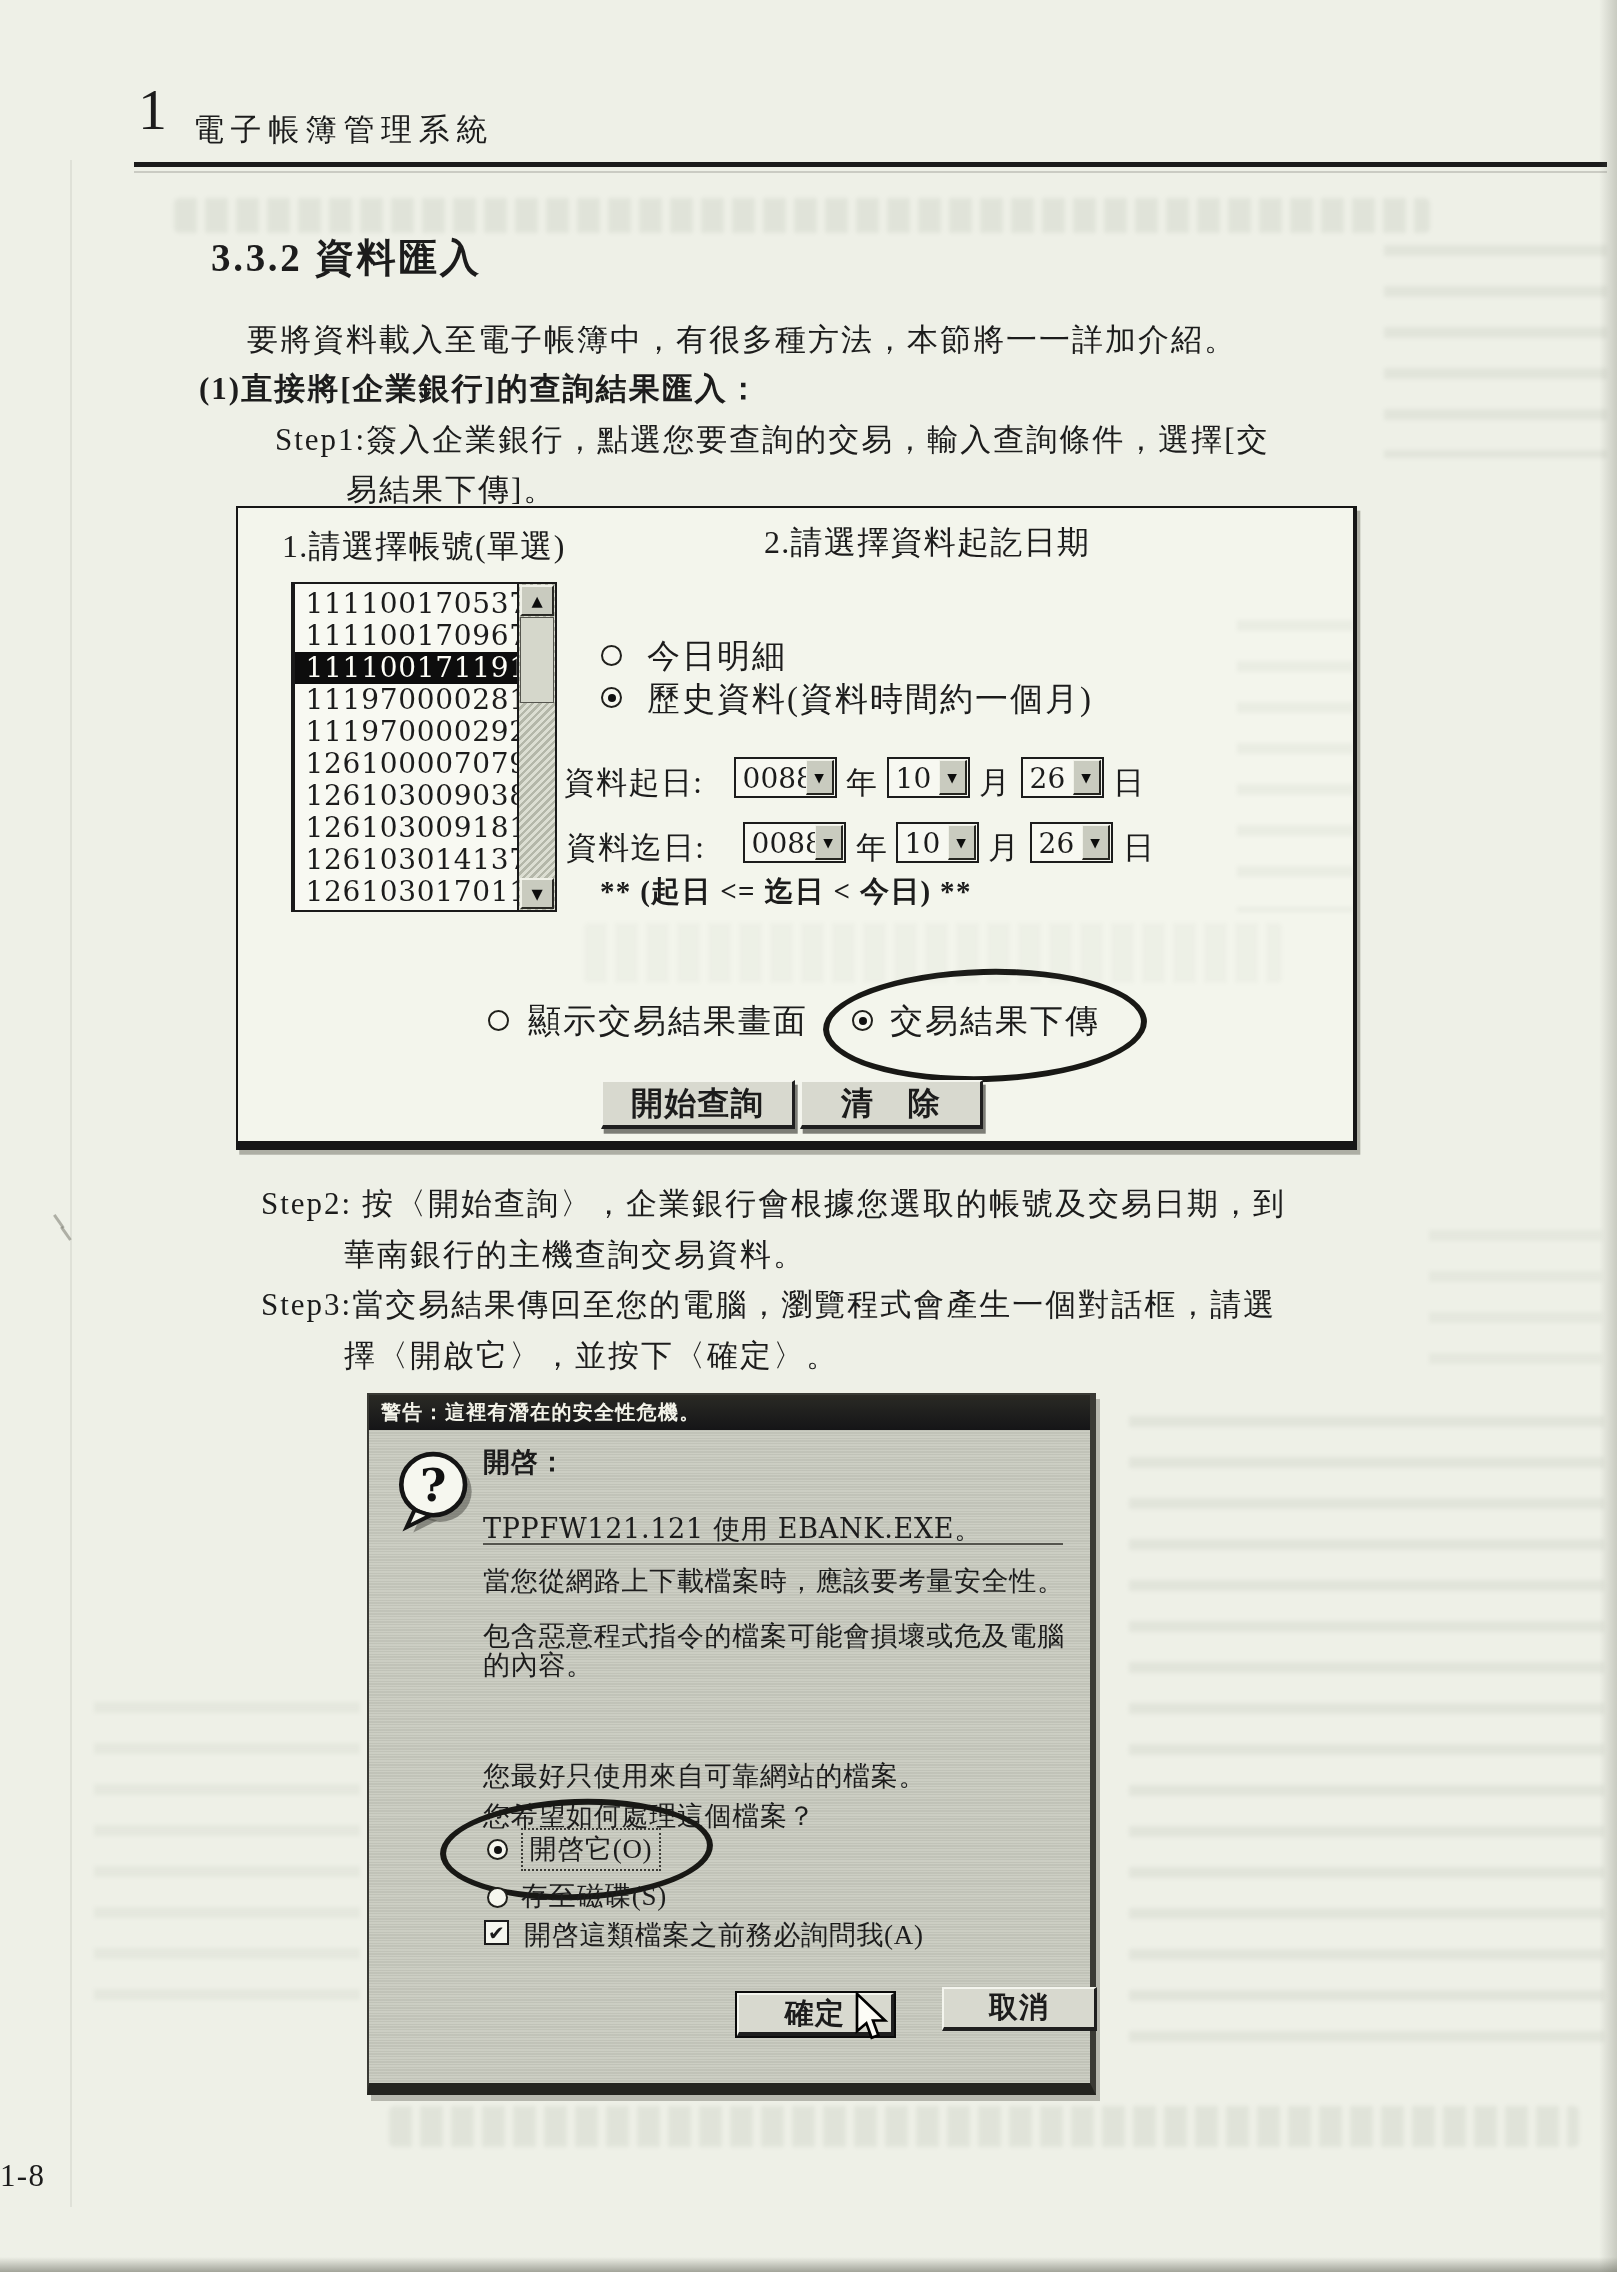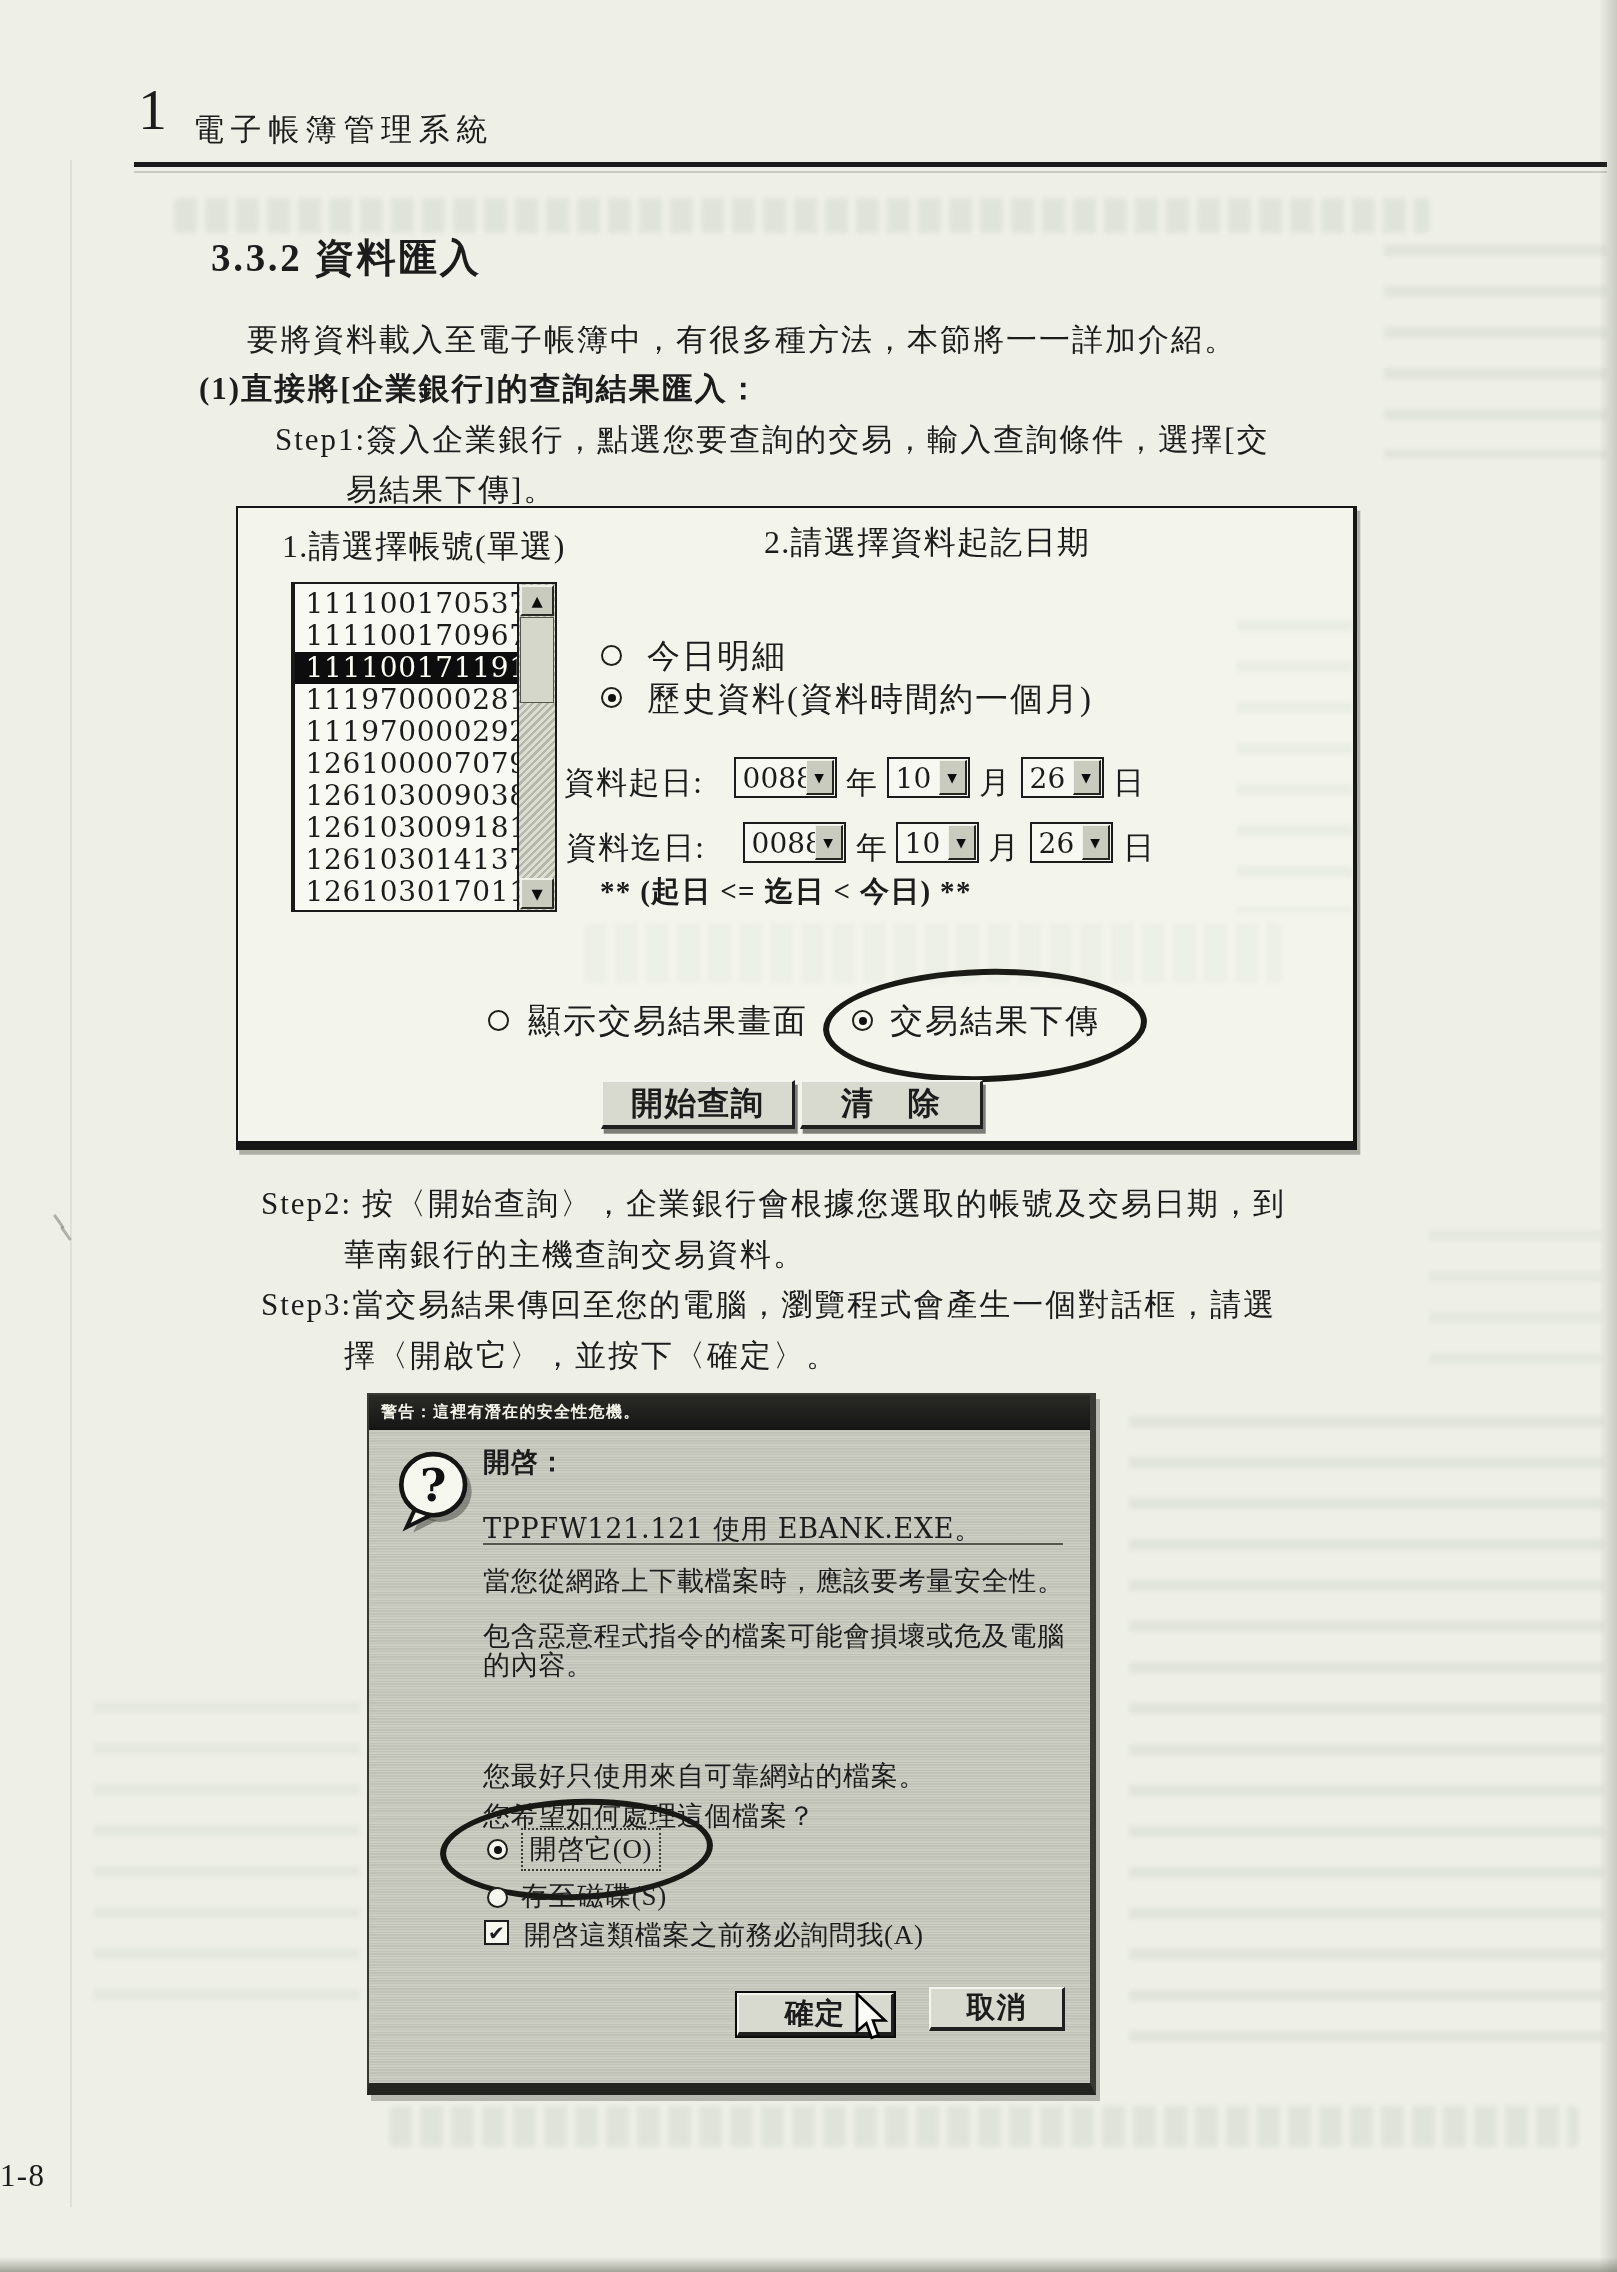--- a/index.html
+++ b/index.html
@@ -86,40 +86,40 @@
     font-size:32px;font-weight:600;letter-spacing:1.3px;box-sizing:border-box;white-space:nowrap;}
   .d1-btnq{left:363px;top:572px;width:194px;height:49px;box-shadow:2.7px 4.7px 0 rgba(45,45,40,.6);}
   .d1-btnc{left:562px;top:572px;width:183px;height:49px;box-shadow:2.7px 4.7px 0 rgba(45,45,40,.6);}
   
   .dlg2{left:367px;top:1393px;width:721px;height:688px;background:#c9cbc0;
     background-image:repeating-linear-gradient(0deg,rgba(255,255,255,.05) 0 1.3px,rgba(40,40,35,.05) 1.3px 2.7px);
     border:2px solid #3a3a35;border-right-width:6px;border-bottom:12px solid #23231f;
     box-shadow:4px 6px 0 rgba(112,114,104,.45);}
   .d2-titlebar{position:absolute;left:0;top:0;right:0;height:35px;
     background:linear-gradient(#2a2a25,#151517);display:flex;align-items:center;}
-  .d2-title{color:#f3f3e9;font-size:16px;font-weight:bold;letter-spacing:1.3px;padding-left:12px;white-space:nowrap;}
+  .d2-title{color:#f3f3e9;font-size:20px;font-weight:bold;letter-spacing:1.3px;padding-left:12px;white-space:nowrap;}
   .d2-text{font-size:27px;letter-spacing:0.7px;white-space:nowrap;}
   .d2-open{left:114px;top:49px;font-weight:600;}
   .d2-file{left:114px;top:84px;font-family:"DejaVu Serif",serif;margin-top:32px;}
   .d2-sep{left:114px;top:148px;width:580px;height:2px;background:#55554e;}
   .d2-b1{left:114px;top:168px;}
   .d2-b2{left:114px;top:227px;width:602px;white-space:normal;line-height:29px;}
   .d2-b3{left:114px;top:363px;}
   .d2-b4{left:114px;top:403px;}
   .d2-ro{left:118px;top:444px;} 
   .d2-rol{left:152px;top:433px;border:2px dotted #3a3a35;padding:1.3px 6.6px;}
   .d2-ellipse{left:71px;top:404px;width:261px;height:89px;border-width:6px;transform:rotate(-2deg);}
   .d2-rs{left:118px;top:492px;} .d2-rsl{left:152px;top:483px;}
   .chk{left:115px;top:525px;width:25px;height:25px;background:#f6f7ef;border:2px solid #1c1c1c;
     display:flex;align-items:center;justify-content:center;font-size:20px;font-weight:bold;
     font-family:"DejaVu Sans","Liberation Sans",sans-serif;box-sizing:border-box;}
   .d2-chkl{left:155px;top:522px;}
   .d2-ok-wrap{left:366px;top:589px;width:161px;height:47px;border:2px solid #0b0b0b;box-sizing:border-box;margin-top:7px;}
   .d2-ok{width:100%;height:100%;font-size:29px;}
-  .d2-cancel{left:560px;top:592px;width:136px;height:44px;font-size:29px;}
+  .d2-cancel{left:573px;top:592px;width:155px;height:44px;font-size:29px;}
   .icon-q{left:27px;top:55px;}
   .cursor{left:484px;top:596px;}
 </style>
 </head>
 <body>
 
 <div class="page">
 
   <div class="abs bleed-line" style="left:174px;top:198px;width:1256px;height:35px;"></div>
   <div class="abs bleed-rows" style="left:1384px;top:245px;width:223px;height:213px;"></div>

